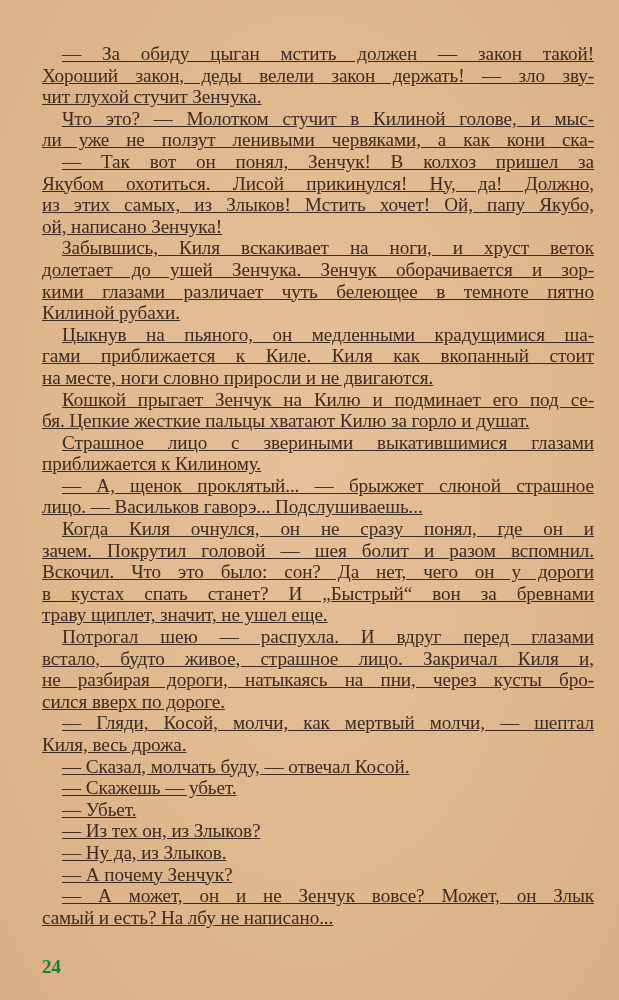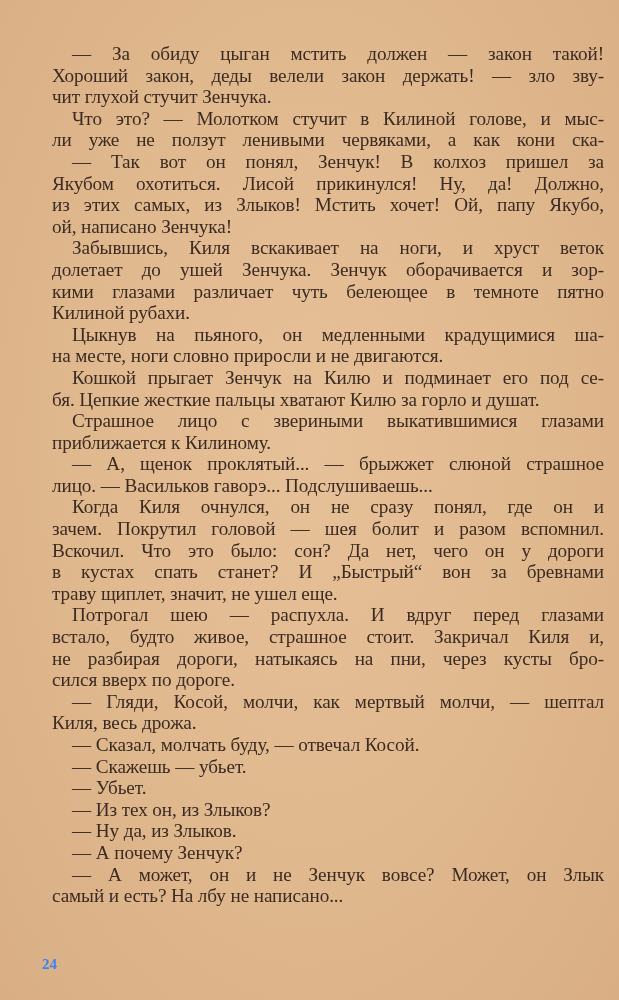--- a/index.html
+++ b/index.html
@@ -4,67 +4,68 @@
   <style>
     html, body { margin: 0; padding: 0; }
     body {
       width: 619px; height: 1000px; overflow: hidden;
       background: radial-gradient(ellipse at 50% 45%, #e6c098 0%, #e0b88e 55%, #d9ae84 100%);
       font-family: "Liberation Serif", "DejaVu Serif", serif;
       color: #3b2b22;
       position: relative;
     }
     .page {
-      position: absolute; left: 52px; top: 43px; width: 552px;
-      font-size: 19.2px; line-height: 21.6px;
+      position: absolute; left: 42px; top: 43px; width: 552px;
+      font-size: 19.2px; line-height: 21.6px; text-decoration: underline;
     }
     .line {
       display: block; white-space: nowrap; text-align: justify;
       text-align-last: justify; height: 21.6px;
       letter-spacing: -0.1px;
     }
     .line.indent { padding-left: 20px; }
     .line.last { text-align-last: left; }
     .page-number {
       position: absolute; left: 42px; top: 956px;
-      font-size: 15px; font-weight: bold; color: #3b82f6;
+      font-size: 19px; font-weight: bold; color: #15803d;
     }
   </style>
 </head>
 <body>
 
 <div class="page" id="page-text">
     <span class="line indent">— За обиду цыган мстить должен — закон такой!</span>
     <span class="line">Хороший закон, деды велели закон держать! — зло зву-</span>
     <span class="line last">чит глухой стучит Зенчука.</span>
     <span class="line indent">Что это? — Молотком стучит в Килиной голове, и мыс-</span>
     <span class="line">ли уже не ползут ленивыми червяками, а как кони ска-</span>
     <span class="line indent">— Так вот он понял, Зенчук! В колхоз пришел за</span>
     <span class="line">Якубом охотиться. Лисой прикинулся! Ну, да! Должно,</span>
     <span class="line">из этих самых, из Злыков! Мстить хочет! Ой, папу Якубо,</span>
     <span class="line last">ой, написано Зенчука!</span>
     <span class="line indent">Забывшись, Киля вскакивает на ноги, и хруст веток</span>
     <span class="line">долетает до ушей Зенчука. Зенчук оборачивается и зор-</span>
     <span class="line">кими глазами различает чуть белеющее в темноте пятно</span>
     <span class="line last">Килиной рубахи.</span>
     <span class="line indent">Цыкнув на пьяного, он медленными крадущимися ша-</span>
+    <span class="line">гами приближается к Киле. Киля как вкопанный стоит</span>
     <span class="line last">на месте, ноги словно приросли и не двигаются.</span>
     <span class="line indent">Кошкой прыгает Зенчук на Килю и подминает его под се-</span>
     <span class="line last">бя. Цепкие жесткие пальцы хватают Килю за горло и душат.</span>
     <span class="line indent">Страшное лицо с звериными выкатившимися глазами</span>
     <span class="line last">приближается к Килиному.</span>
     <span class="line indent">— А, щенок проклятый... — брыжжет слюной страшное</span>
     <span class="line last">лицо. — Васильков гаворэ... Подслушиваешь...</span>
     <span class="line indent">Когда Киля очнулся, он не сразу понял, где он и</span>
     <span class="line">зачем. Покрутил головой — шея болит и разом вспомнил.</span>
     <span class="line">Вскочил. Что это было: сон? Да нет, чего он у дороги</span>
     <span class="line">в кустах спать станет? И „Быстрый“ вон за бревнами</span>
     <span class="line last">траву щиплет, значит, не ушел еще.</span>
     <span class="line indent">Потрогал шею — распухла. И вдруг перед глазами</span>
-    <span class="line">встало, будто живое, страшное стоит. Закричал Киля и,</span>
+    <span class="line">встало, будто живое, страшное лицо. Закричал Киля и,</span>
     <span class="line">не разбирая дороги, натыкаясь на пни, через кусты бро-</span>
     <span class="line last">сился вверх по дороге.</span>
     <span class="line indent">— Гляди, Косой, молчи, как мертвый молчи, — шептал</span>
     <span class="line last">Киля, весь дрожа.</span>
     <span class="line indent last">— Сказал, молчать буду, — отвечал Косой.</span>
     <span class="line indent last">— Скажешь — убьет.</span>
     <span class="line indent last">— Убьет.</span>
     <span class="line indent last">— Из тех он, из Злыков?</span>
     <span class="line indent last">— Ну да, из Злыков.</span>
     <span class="line indent last">— А почему Зенчук?</span>

